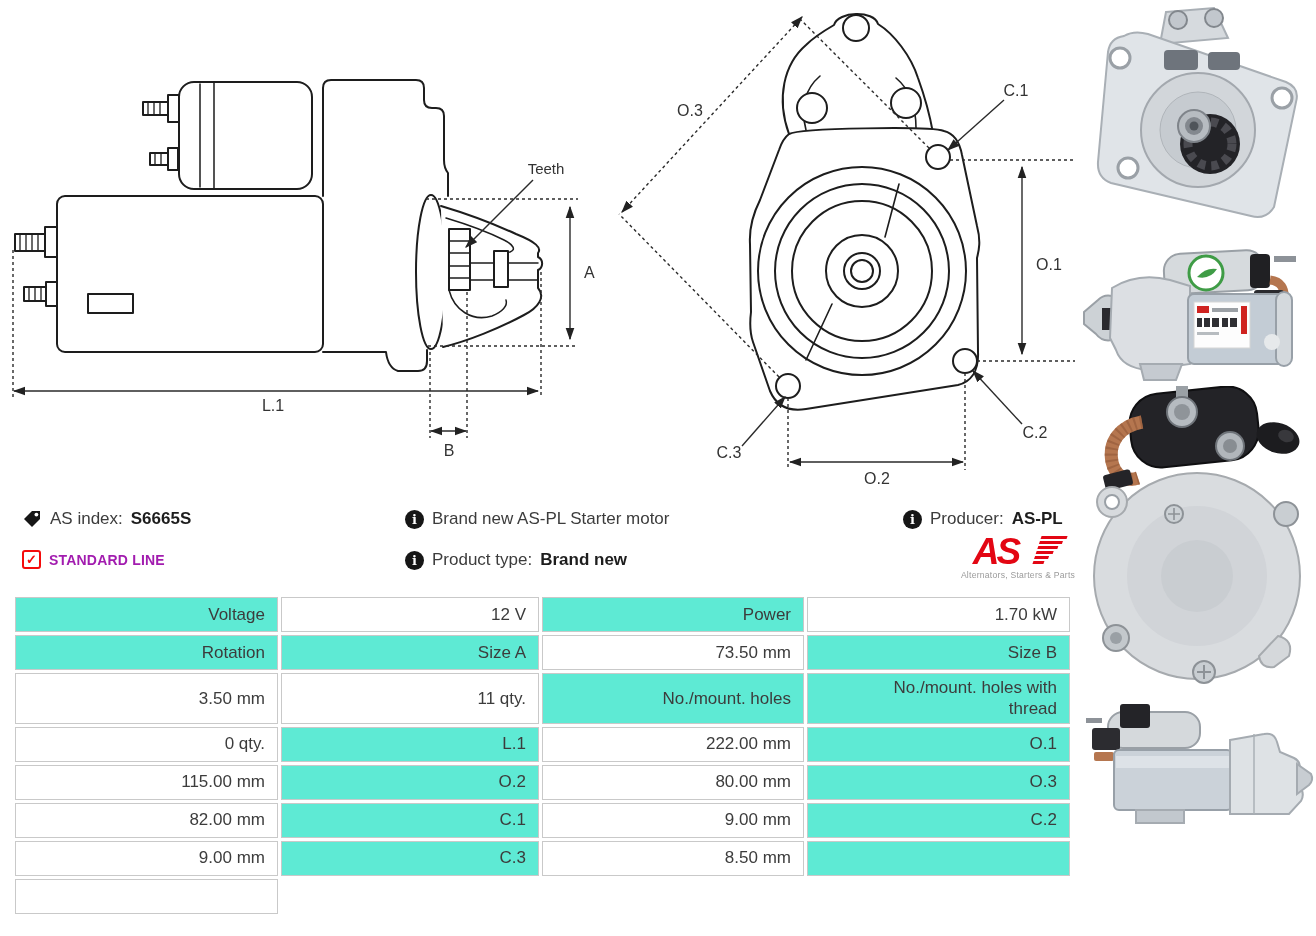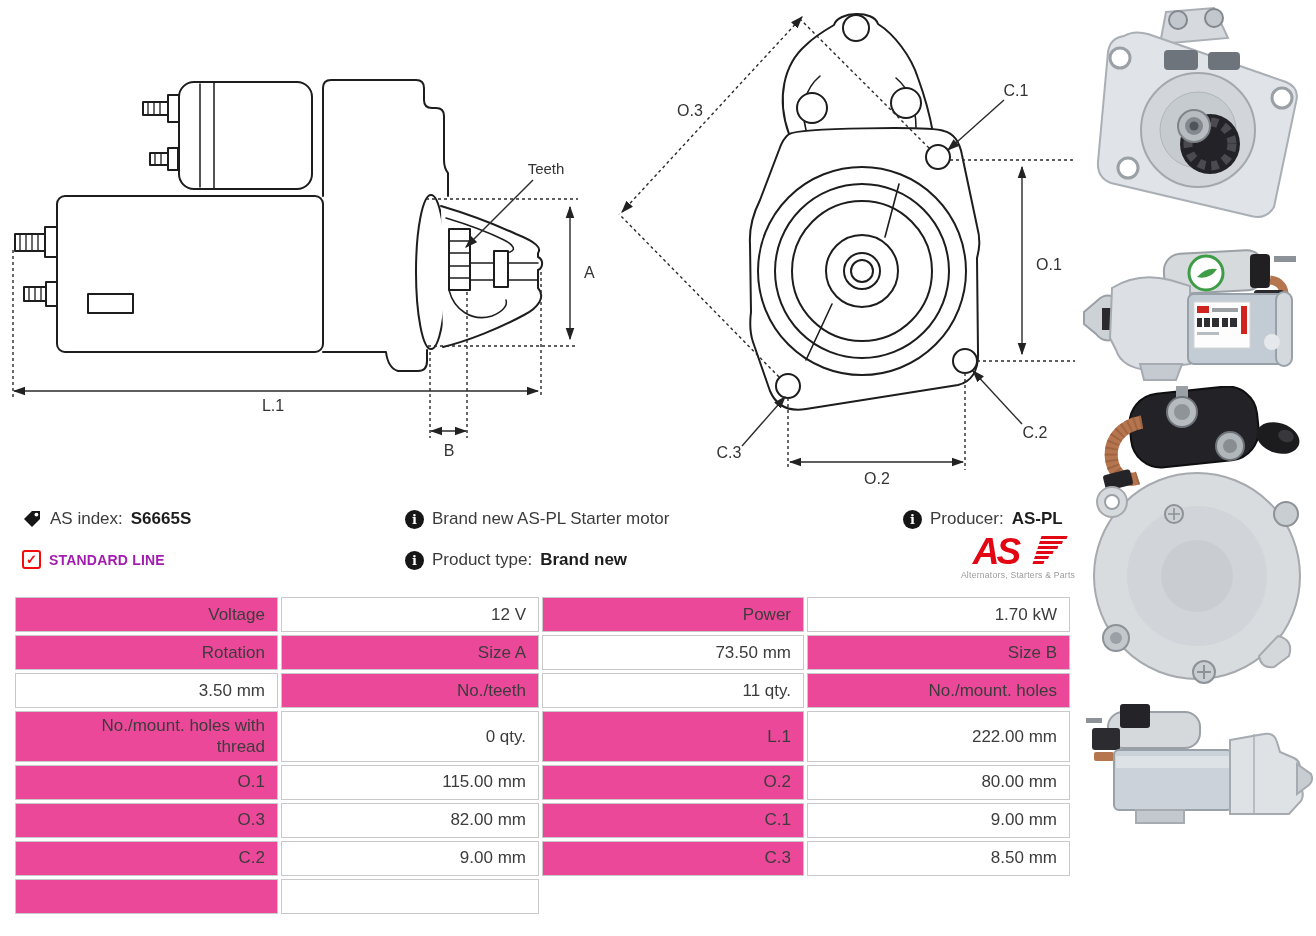--- a/index.html
+++ b/index.html
@@ -24,21 +24,21 @@
   .stripes{display:flex;flex-direction:column;gap:2px;transform:skewX(-18deg);margin-bottom:3px;}
   .stripes div{height:3px;background:#e30613;}
   .s1{width:26px}.s2{width:23px}.s3{width:20px}.s4{width:17px}.s5{width:14px}.s6{width:11px}
   .logo-tagline{font-size:8.6px;color:#9a9a9a;margin-top:3px;letter-spacing:.25px;white-space:nowrap;}
   
   .spec{position:absolute;left:15px;top:597px;display:grid;
         grid-template-columns:263px 258px 262px 263px;gap:3px;font-size:17px;}
   .cell{box-sizing:border-box;min-height:35px;display:flex;align-items:center;
         justify-content:flex-end;text-align:right;border:1px solid #c9c9c9;
         padding:3px 12px 3px 48px;line-height:1.25;}
-  .lbl{background:#ec4899;}
+  .lbl{background:#5eead4;}
   .val{background:#ffffff;}
   
   .drawings{position:absolute;left:0;top:0;}
   .photo{position:absolute;}
   svg text{font-family:"Liberation Sans",sans-serif;}
 </style>
 </head>
 <body>
 
 <svg class="drawings" width="1080" height="492" viewBox="0 0 1080 492">
@@ -292,21 +292,20 @@
   <div class="cell val">12 V</div>
   <div class="cell lbl">Power</div>
   <div class="cell val">1.70 kW</div>
 
   <div class="cell lbl">Rotation</div>
   <div class="cell lbl">Size A</div>
   <div class="cell val">73.50 mm</div>
 
   <div class="cell lbl">Size B</div>
   <div class="cell val">3.50 mm</div>
-  <div class="cell lbl">No./teeth</div>
   <div class="cell val">11 qty.</div>
 
   <div class="cell lbl">No./mount. holes</div>
   <div class="cell lbl">No./mount. holes with thread</div>
   <div class="cell val">0 qty.</div>
 
   <div class="cell lbl">L.1</div>
   <div class="cell val">222.00 mm</div>
   <div class="cell lbl">O.1</div>
   <div class="cell val">115.00 mm</div>

